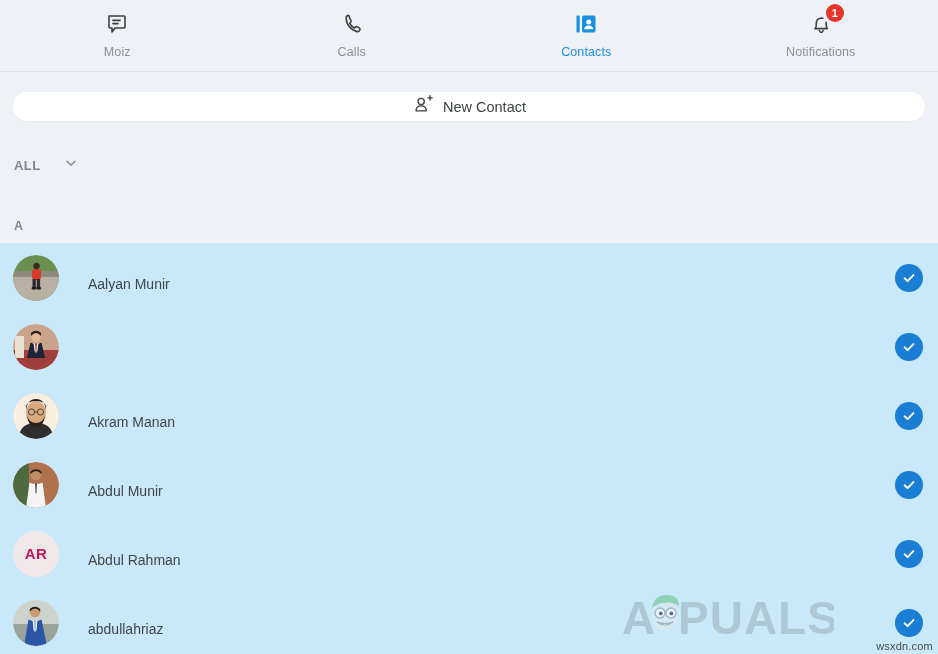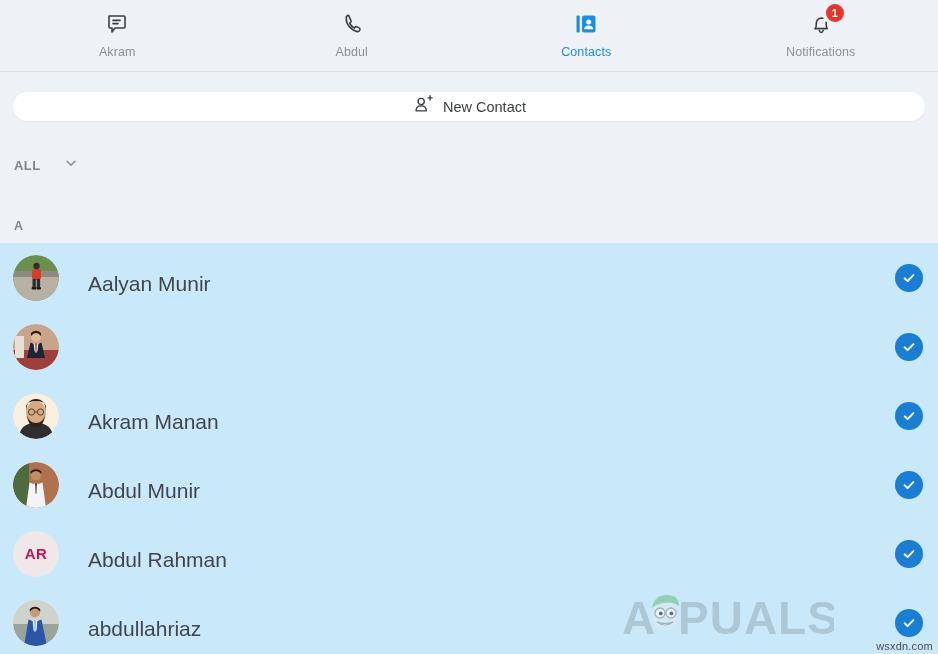--- a/index.html
+++ b/index.html
@@ -144,21 +144,21 @@
     justify-content: center;
   }
   .avatar.initials span {
     font-size: 15px;
     font-weight: bold;
     color: #be185d;
     letter-spacing: .5px;
   }
   .contact-name {
     margin-left: 29px;
-    font-size: 21px;
+    font-size: 14px;
     color: #41464b;
     white-space: nowrap;
     margin-top: 12px;
   }
   .check {
     position: absolute;
     right: 15px; top: 50%;
     transform: translateY(-50%);
     width: 28px; height: 28px;
     border-radius: 50%;
@@ -193,30 +193,30 @@
   <div class="topnav">
 
     <div class="navtab">
       <div class="navicon">
         <svg width="24" height="24" viewBox="0 0 24 24" fill="none" stroke="#3c4043" stroke-width="1.6" stroke-linecap="round" stroke-linejoin="round">
           <path d="M4 4 H19 A1 1 0 0 1 20 5 V15 A1 1 0 0 1 19 16 H10 L7 20 V16 H5 A1 1 0 0 1 4 15 Z"></path>
           <line x1="8" y1="8.4" x2="15" y2="8.4"></line>
           <line x1="8" y1="11.6" x2="13" y2="11.6"></line>
         </svg>
       </div>
-      <div class="navlabel">Akram</div>
+      <div class="navlabel">Moiz</div>
     </div>
 
     <div class="navtab">
       <div class="navicon">
         <svg width="24" height="24" viewBox="0 0 24 24" fill="none" stroke="#3c4043" stroke-width="1.6" stroke-linecap="round" stroke-linejoin="round">
           <path d="M8.6 3.4 C7.2 3.4 6.2 4.6 6.2 6.2 C6.2 12.6 11.2 18.4 17 19.6 C18.5 19.9 19.8 18.9 20 17.5 C20.1 16.8 19.7 16.2 19.1 15.9 L16.8 14.8 C16.2 14.5 15.5 14.7 15.1 15.2 L14.4 16.1 C12.4 15 10.6 13.2 9.6 11.1 L10.6 10.4 C11.1 10 11.3 9.3 11 8.7 L9.9 6.4 C9.6 5.8 9.2 3.4 8.6 3.4 Z"></path>
         </svg>
       </div>
-      <div class="navlabel">Abdul</div>
+      <div class="navlabel">Calls</div>
     </div>
 
     <div class="navtab active">
       <div class="navicon">
         <svg width="24" height="24" viewBox="0 0 24 24">
           <rect x="2.5" y="3.5" width="3.2" height="17" rx="1" fill="#1a8fe0"></rect>
           <rect x="8" y="3.5" width="13.5" height="17" rx="2" fill="#1a8fe0"></rect>
           <circle cx="14.7" cy="10" r="2.5" fill="#ffffff"></circle>
           <path d="M10.2 17.3 C10.2 14.9 12.2 13.6 14.7 13.6 C17.2 13.6 19.2 14.9 19.2 17.3 Z" fill="#ffffff"></path>
         </svg>

